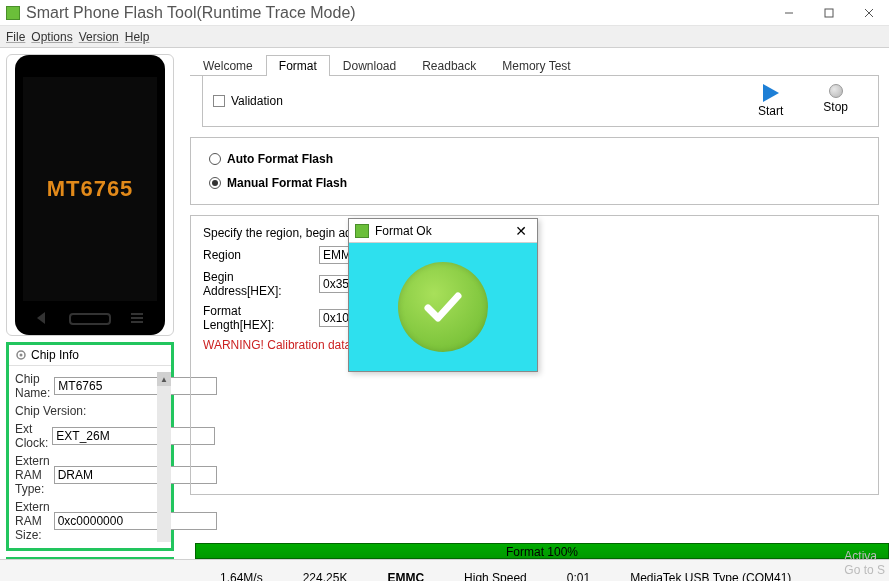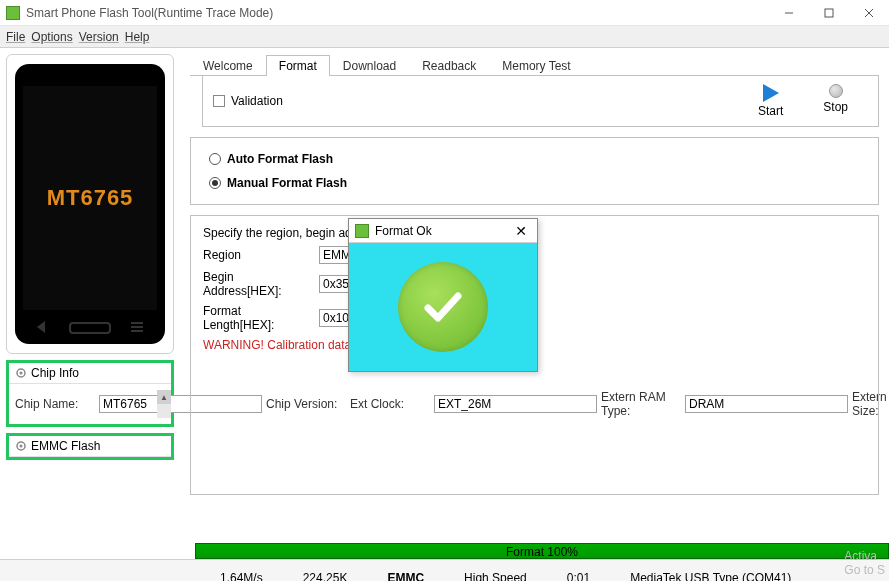--- a/index.html
+++ b/index.html
@@ -1,21 +1,21 @@
 <!DOCTYPE html>
 <html><head>
 <meta charset="utf-8">
 <style>
 * { box-sizing: border-box; margin: 0; padding: 0; font-family: "Segoe UI", Tahoma, sans-serif; font-size: 12px; }
 body { background: #fff; width: 889px; height: 581px; overflow: hidden; position: relative; }
 
 
 .titlebar { height: 26px; background: #fff; border-bottom: 1px solid #e5e5e5; display: flex; align-items: center; padding-left: 6px; }
 .titlebar .app-icon { width: 14px; height: 14px; background: #6bbf3a; display: inline-block; margin-right: 6px; border: 1px solid #4a8f2a; }
-.titlebar .title { color: #555; font-size: 12px; flex: 1; }
+.titlebar .title { color: #555; font-size: 16px; flex: 1; }
 .win-controls { display: flex; }
 .win-btn { width: 40px; height: 26px; display: flex; align-items: center; justify-content: center; color: #555; }
 .win-btn svg { width: 10px; height: 10px; }
 
 
 .menubar { height: 22px; background: #f0f0f0; border-bottom: 1px solid #d0d0d0; display: flex; align-items: center; padding-left: 6px; gap: 6px; }
 .menubar span { color: #333; font-size: 12px; text-decoration: underline; text-decoration-color: rgba(0,0,0,0.3); }
 
 
 .main { display: flex; height: calc(100% - 26px - 22px - 22px); }
@@ -29,21 +29,21 @@
 .phone .screen .chip-text { color: #e28a1a; font-size: 22px; font-weight: bold; letter-spacing: 1px; }
 .phone .bm { position: absolute; top: 28px; left: 14px; color: #555; font-size: 10px; }
 .phone .home { position: absolute; bottom: 10px; left: 50%; transform: translateX(-50%); width: 42px; height: 12px; border: 2px solid #333; border-radius: 4px; }
 .phone .nav-back { position: absolute; bottom: 11px; left: 22px; width: 0; height: 0; border-top: 6px solid transparent; border-bottom: 6px solid transparent; border-right: 8px solid #333; }
 .phone .nav-menu { position: absolute; bottom: 12px; right: 22px; width: 12px; height: 10px; background: linear-gradient(#333 2px, transparent 2px 4px, #333 4px 6px, transparent 6px 8px, #333 8px); }
 
 
 .groupbox { border: 3px solid #22c55e; background: #fff; }
 .groupbox .gb-title { padding: 3px 6px; border-bottom: 1px solid #e0e0e0; display: flex; align-items: center; gap: 4px; }
 .gear-icon { width: 12px; height: 12px; display: inline-block; }
-.groupbox .gb-body { padding: 6px; display: flex; flex-direction: row; gap: 4px; position: relative; }
+.groupbox .gb-body { padding: 6px; display: flex; flex-direction: column; gap: 4px; position: relative; }
 .gb-row { display: flex; align-items: center; gap: 4px; }
 .gb-row label { width: 80px; color: #333; }
 .gb-row input { flex: 1; border: 1px solid #a0a0a0; padding: 1px 3px; height: 18px; background: #fff; }
 .scroll-stub { position: absolute; right: 0; top: 6px; width: 14px; bottom: 6px; background: #e8e8e8; }
 .scroll-stub .arrow { width: 14px; height: 14px; background: #d0d0d0; display: flex; align-items: center; justify-content: center; font-size: 8px; color: #555; }
 
 
 .tabs { display: flex; border-bottom: 1px solid #c0c0c0; height: 22px; }
 .tab { padding: 3px 12px; border: 1px solid transparent; border-bottom: none; position: relative; top: 1px; cursor: default; }
 .tab.active { border-color: #c0c0c0; background: #fff; }

